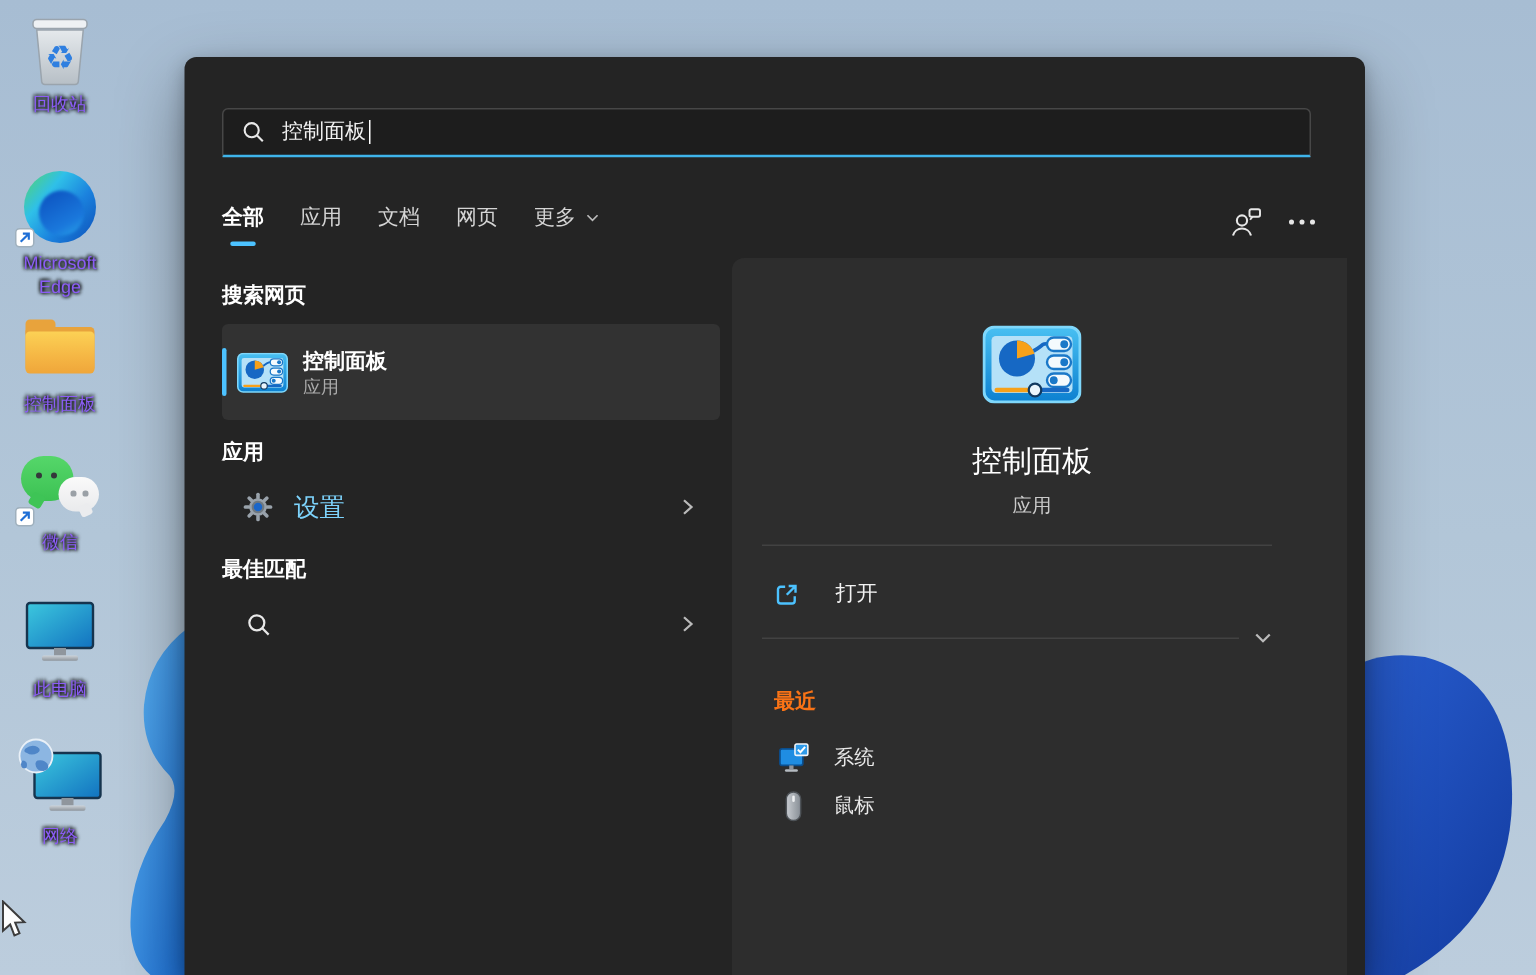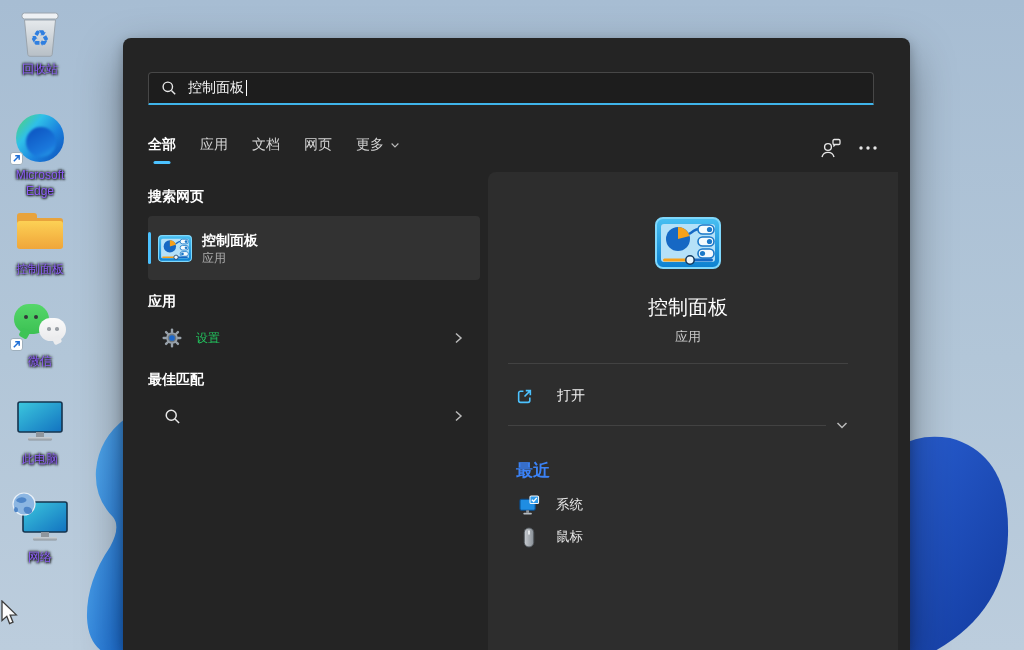--- a/index.html
+++ b/index.html
@@ -74,36 +74,36 @@
   .bm-card { position:absolute; left:0; top:28px; width:332px; height:64px;
     background:#323232; border-radius:4px; display:flex; align-items:center; }
   .bm-pipe { position:absolute; left:0; top:16px; width:3px; height:32px; border-radius:2px; background:#4cc2ff; }
   .bm-icon { margin-left:10px; }
   .bm-text { margin-left:10px; }
   .bm-title { font-size:14px; font-weight:600; color:#fff; line-height:19px;}
   .bm-sub { font-size:12px; color:#ababab; line-height:16px; }
 
   .lrow { position:absolute; left:0; width:332px; height:40px; display:flex; align-items:center; }
   .lrow .ric { width:36px; display:flex; justify-content:center; margin-left:6px;}
-  .lrow .rlabel { font-size:12px; color:#22c55e; margin-left:6px; }
+  .lrow .rlabel { font-size:17px; color:#7dd3fc; margin-left:6px; }
   .lrow .chev { margin-left:auto; margin-right:14px; display:flex; }
 
   .rightcol { position:absolute; left:365px; top:134px; width:410px; height:478px;
     background:#2d2d2d; border-radius:8px 0 0 0; }
   .rc-icon { position:absolute; left:0; right:10px; top:45px; display:flex; justify-content:center; }
   .rc-title { position:absolute; left:0; right:10px; top:122px; text-align:center;
     font-size:20px; color:#fff; }
   .rc-sub { position:absolute; left:0; right:10px; top:156px; text-align:center;
     font-size:13px; color:#c9c9c9; }
   .divider { position:absolute; left:20px; width:340px; height:1px; background:#424242; }
   .openrow { position:absolute; left:20px; top:208px; width:340px; height:32px;
     display:flex; align-items:center; border-radius:4px; }
   .openrow .olabel { font-size:14px; color:#f2f2f2; margin-left:24px; }
   .expand-chev { position:absolute; left:346px; top:245px; }
-  .rc-recent-h { position:absolute; left:28px; top:287px; font-size:17px; font-weight:600; color:#3b82f6; }
+  .rc-recent-h { position:absolute; left:28px; top:287px; font-size:14px; font-weight:600; color:#f97316; }
   .rrow { position:absolute; left:20px; width:340px; height:30px; display:flex; align-items:center; }
   .rrow .ric { width:26px; margin-left:8px; display:flex; justify-content:center; }
   .rrow .rlabel { font-size:13.5px; color:#e8e8e8; margin-left:14px; }
 
   .cursor { position:absolute; left:0px; top:600px; z-index:10; }
 </style>
 </head>
 <body>
 
 <svg width="0" height="0" style="position:absolute">

